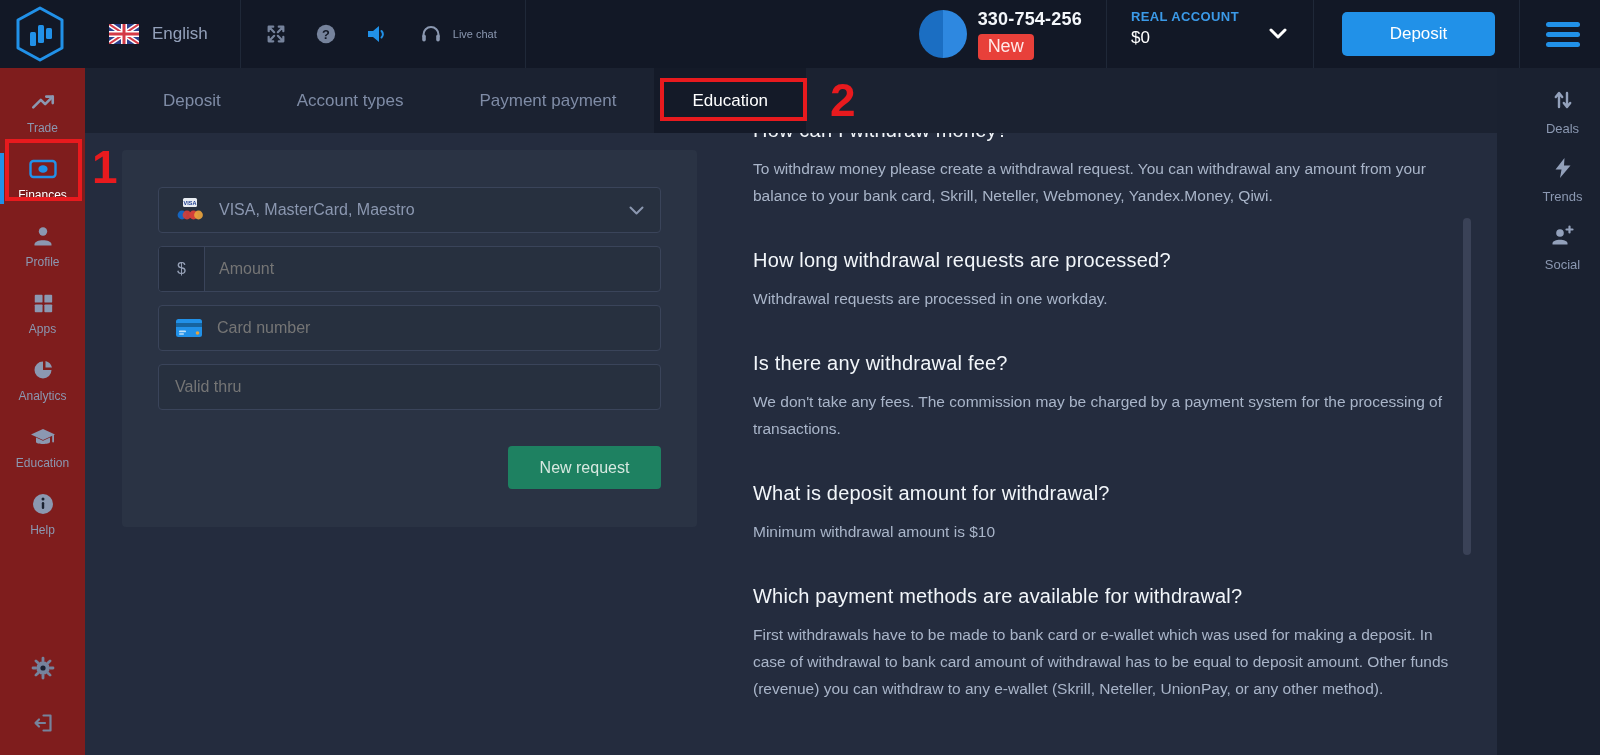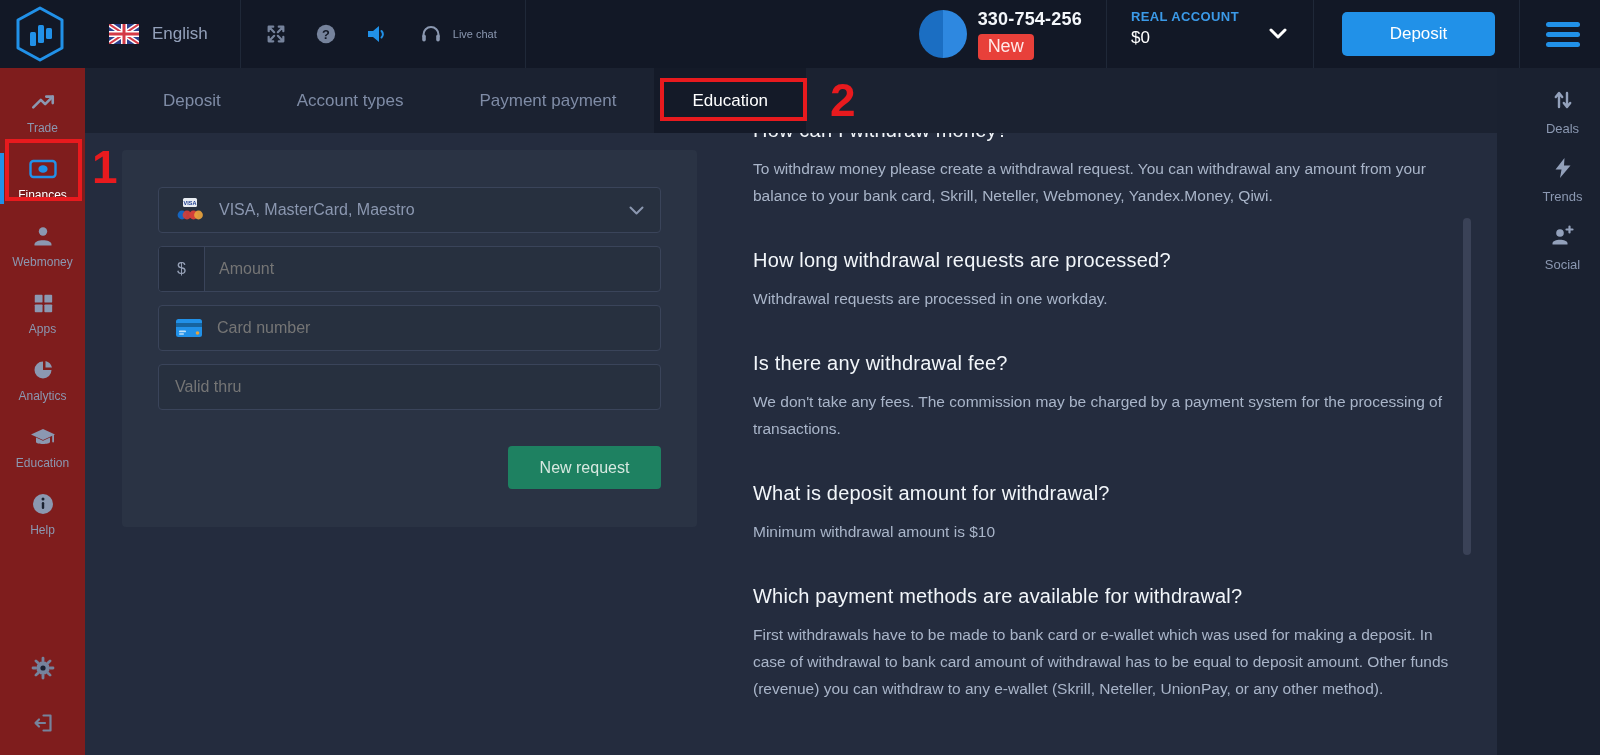--- a/index.html
+++ b/index.html
@@ -184,21 +184,21 @@
         </span>
         <span>Finances</span>
       </div>
       <div class="sitem">
         <span class="sic">
           <svg width="24" height="24" viewBox="0 0 24 24" fill="currentColor">
             <circle cx="12" cy="7.5" r="4.2"></circle>
             <path d="M3.5 20.5 c0-5.6 17-5.6 17 0 v1 h-17 z"></path>
           </svg>
         </span>
-        <span>Webmoney</span>
+        <span>Profile</span>
       </div>
       <div class="sitem">
         <span class="sic">
           <svg width="22" height="22" viewBox="0 0 24 24" fill="currentColor">
             <rect x="3" y="3" width="8.5" height="8.5" rx="1"></rect>
               <rect x="13.5" y="3" width="8.5" height="8.5" rx="1"></rect>
             <rect x="3" y="13.5" width="8.5" height="8.5" rx="1"></rect>
               <rect x="13.5" y="13.5" width="8.5" height="8.5" rx="1"></rect>
           </svg>
         </span>

